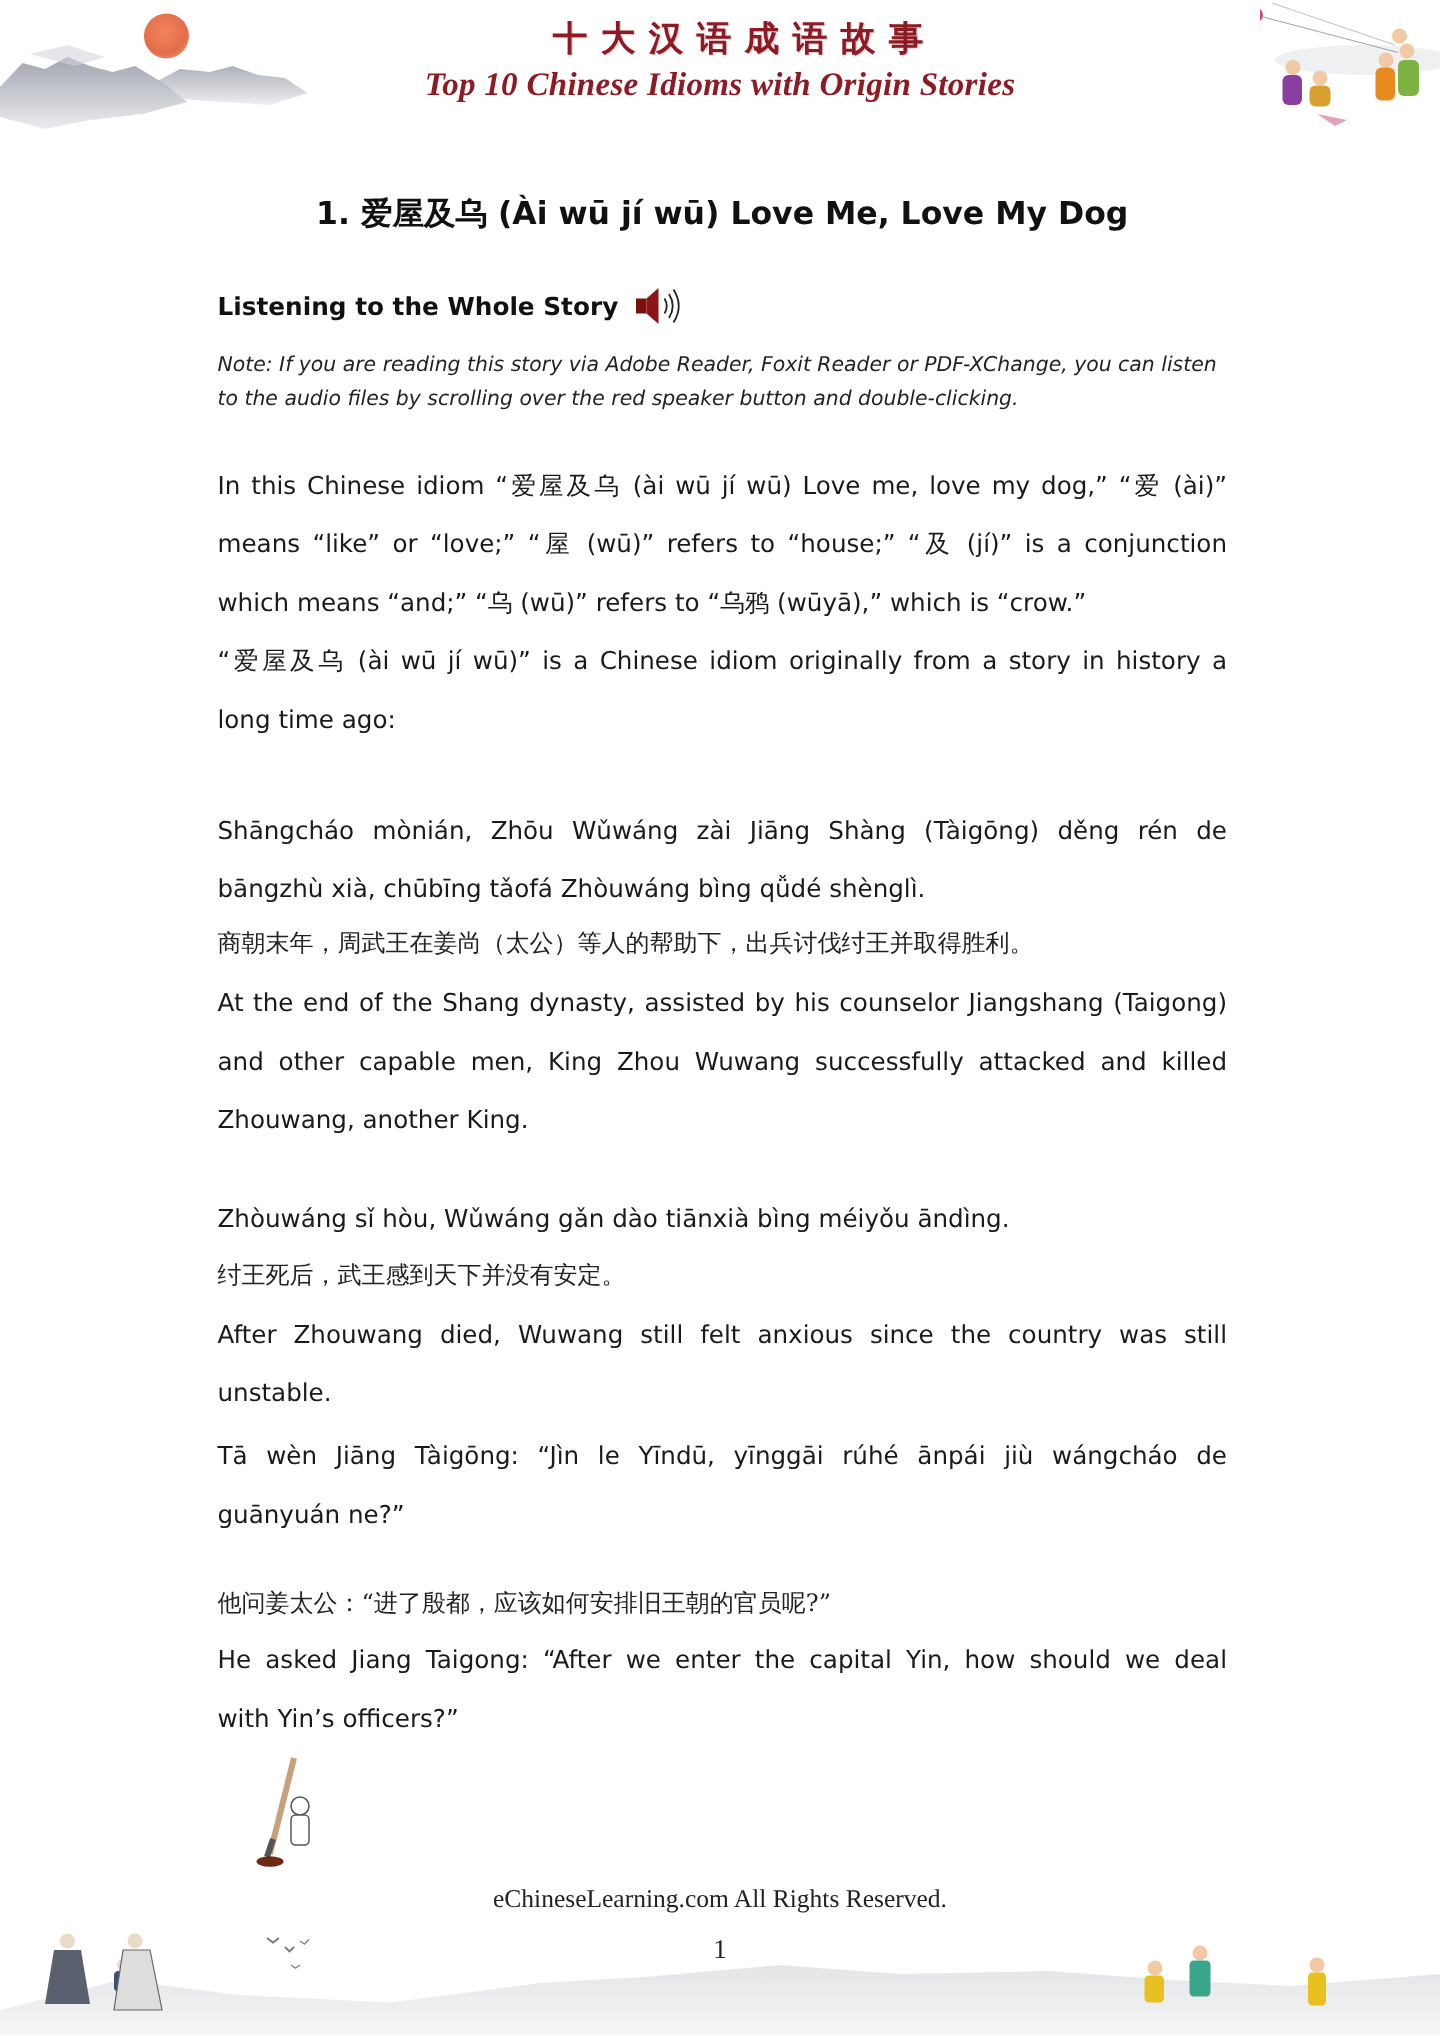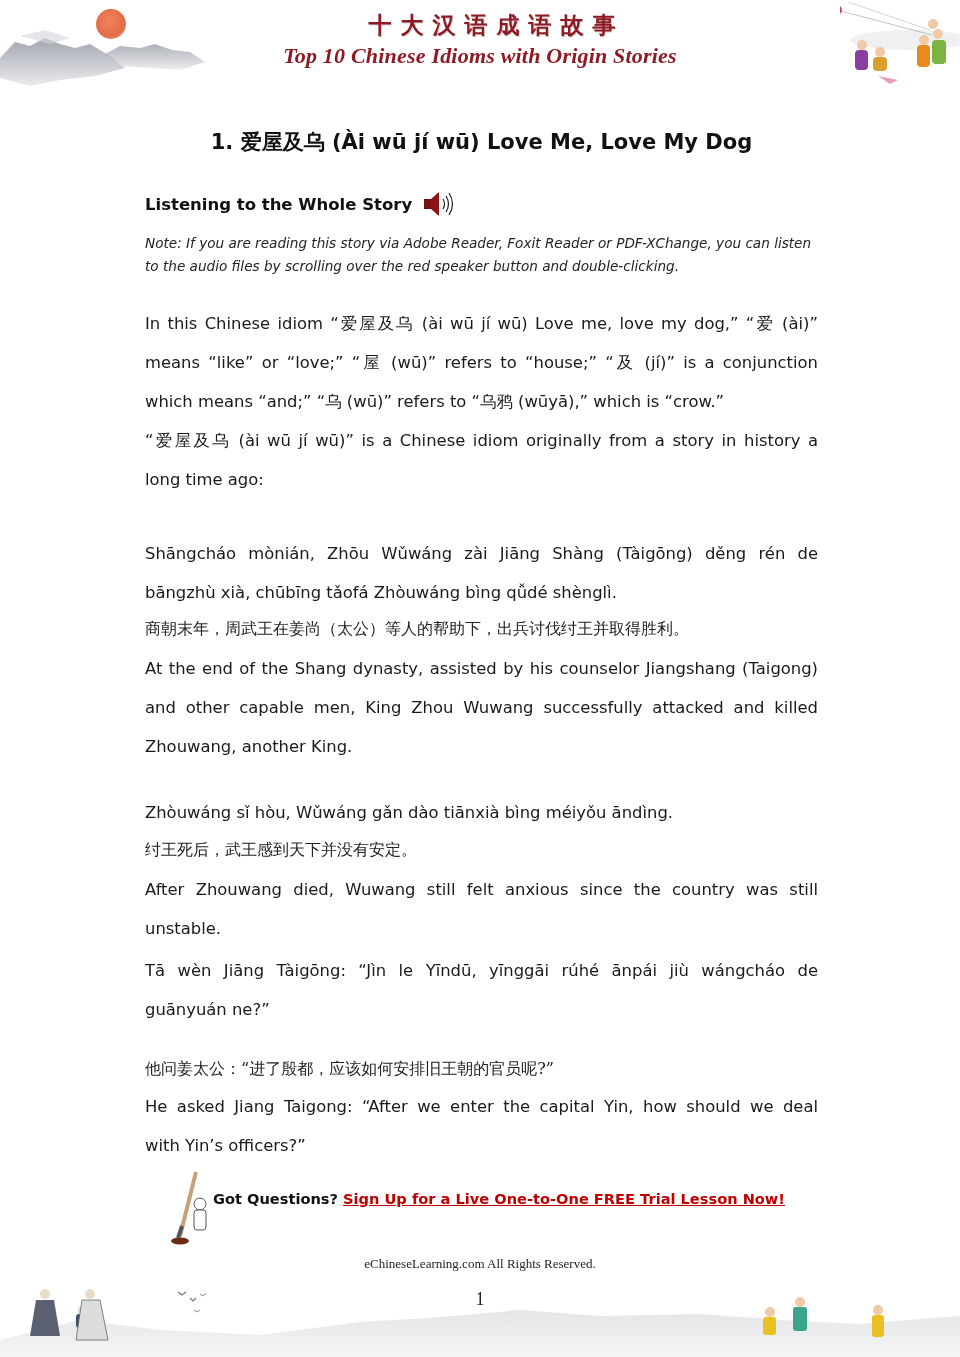--- a/index.html
+++ b/index.html
@@ -41,21 +41,21 @@
   .cta-figure { position: absolute; left: 0; top: 0; width: 55px; height: 78px; }
   .cta-text { position: absolute; left: 53px; top: 22px; white-space: nowrap; font-family: "DejaVu Sans", sans-serif;
     font-weight: bold; font-size: 14.6px; }
   .cta-q { color: #111; }
   .cta-link { color: #c00000; text-decoration: underline; cursor: pointer; }
 
   
   .footer { position: absolute; left: 0; top: 1240px; width: 960px; height: 117px; }
   .foot-bg { position: absolute; left: 0; top: 40px; width: 960px; height: 77px; }
   .copyright { position: absolute; left: 0; width: 960px; top: 16px; text-align: center;
-    font-family: "Liberation Serif", serif; font-size: 13px; color: #222; }
+    font-family: "Liberation Serif", serif; font-size: 17px; color: #222; }
   .page-num { position: absolute; left: 0; width: 960px; top: 49px; text-align: center;
     font-family: "Liberation Serif", serif; font-size: 18px; color: #222; }
 </style>
 </head>
 <body>
 
 <div class="header">
   <svg class="hdr-mtn-left" viewBox="0 0 210 60">
     <defs>
       <linearGradient id="mg" x1="0" y1="0" x2="0" y2="1">
@@ -156,24 +156,20 @@
 </div>
 
 <div class="cta">
   <svg class="cta-figure" viewBox="0 0 55 78">
     <line x1="36" y1="4" x2="20" y2="68" stroke="#c8a07a" stroke-width="4"></line>
     <line x1="22" y1="58" x2="18" y2="70" stroke="#555" stroke-width="4"></line>
     <circle cx="40" cy="36" r="6" fill="#fff" stroke="#555" stroke-width="1"></circle>
     <rect x="34" y="42" width="12" height="20" rx="3" fill="#fff" stroke="#555" stroke-width="1"></rect>
     <ellipse cx="20" cy="73" rx="9" ry="3.5" fill="#6b2a14"></ellipse>
   </svg>
-  <div class="cta-text">
-    <span class="cta-q">Got Questions?</span>
-    <a class="cta-link">Sign Up for a Live One-to-One FREE Trial Lesson Now!</a>
-  </div>
 </div>
 
 <div class="footer">
   <svg class="foot-bg" viewBox="0 0 960 77" preserveAspectRatio="none">
     <defs>
       <linearGradient id="fg" x1="0" y1="0" x2="0" y2="1">
         <stop offset="0" stop-color="#e4e5e7"></stop>
           <stop offset="1" stop-color="#f6f6f7"></stop>
       </linearGradient>
     </defs>

